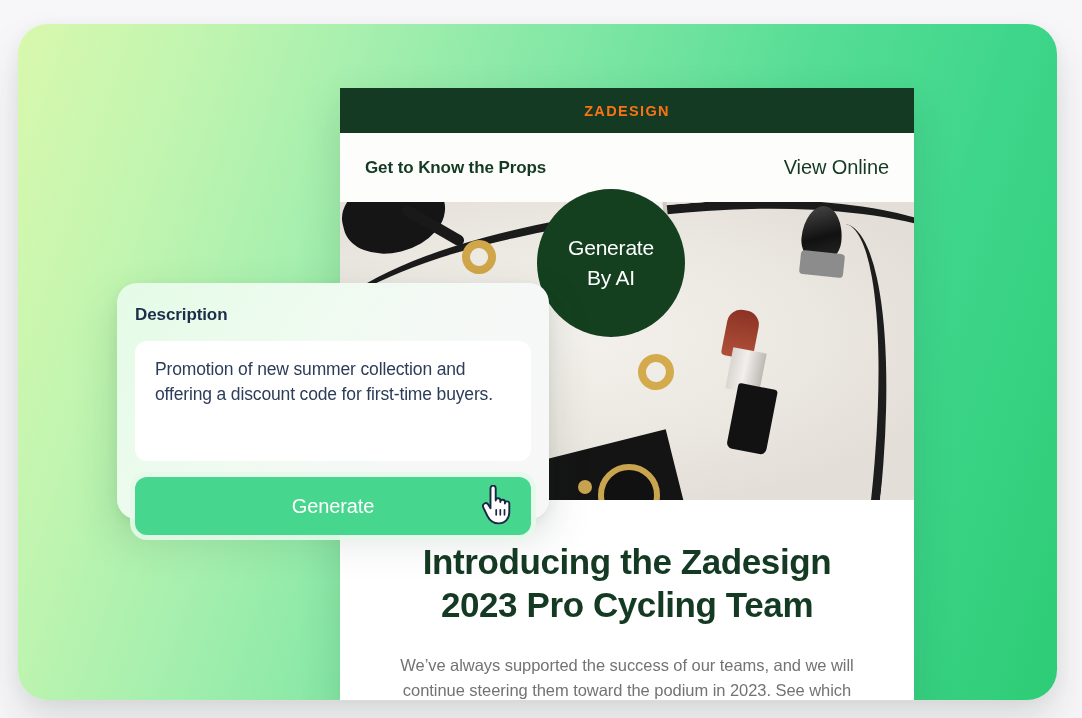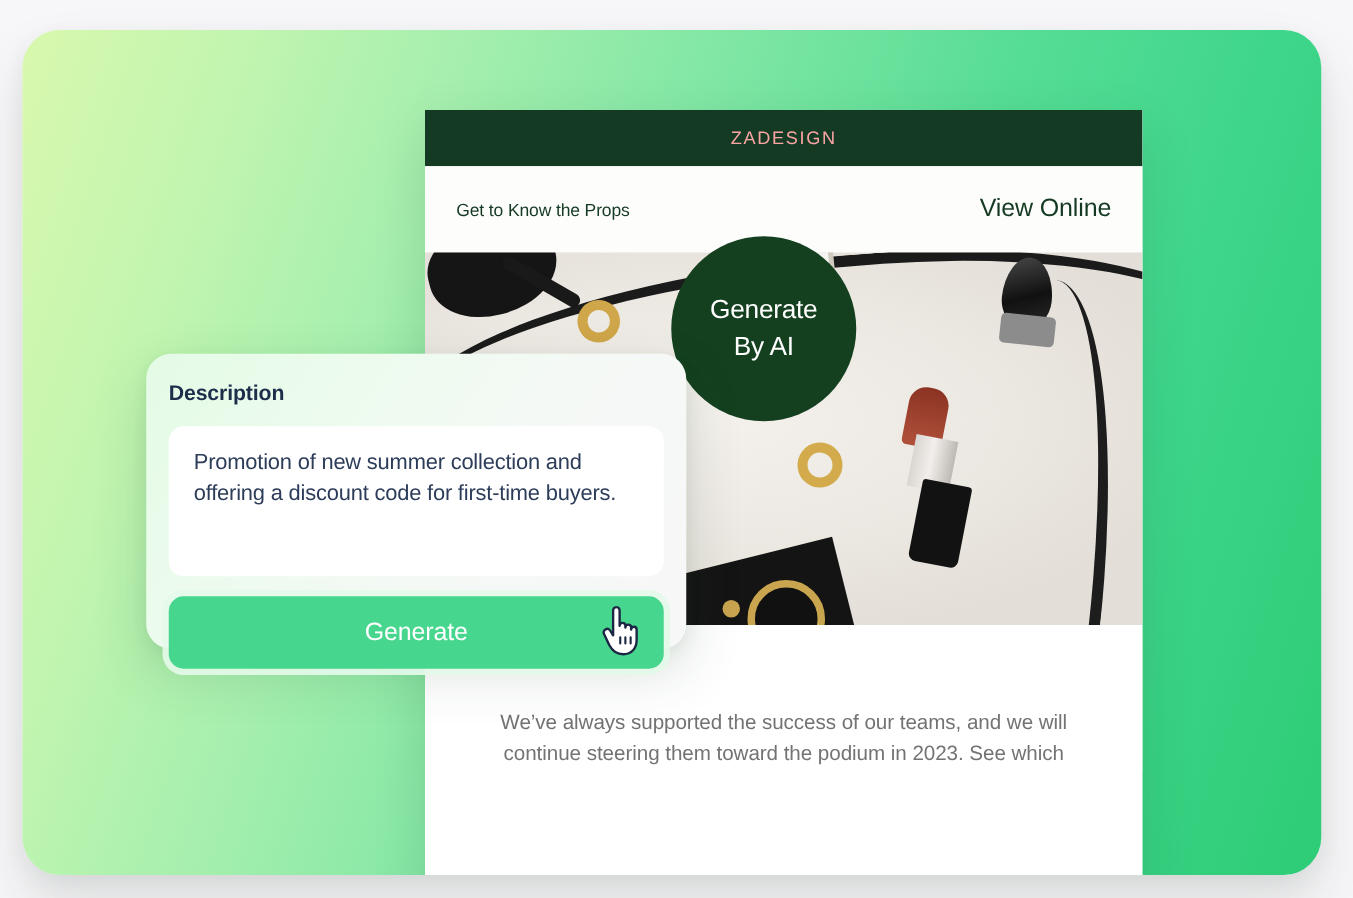--- a/index.html
+++ b/index.html
@@ -46,38 +46,38 @@
   }
 
   #email-brandbar {
     height: 45px;
     background: #153a23;
     display: flex;
     align-items: center;
     justify-content: center;
   }
   #email-brandbar .brand-text {
-    color: #fca5a5;
+    color: #f97316;
     font-size: 14.5px;
-    font-weight: normal;
+    font-weight: bold;
     letter-spacing: 1.35px;
   }
 
   #email-subbar {
     height: 69px;
     background: #fdfdfc;
     display: flex;
     align-items: center;
     justify-content: space-between;
     padding: 0 25px;
   }
   #email-subbar .sub-left {
     color: #153a23;
-    font-size: 14px;
-    font-weight: 400;
+    font-size: 17px;
+    font-weight: 700;
     letter-spacing: -0.1px;
   }
   #email-subbar .sub-right {
     color: #153a23;
     font-size: 20px;
     font-weight: 400;
     letter-spacing: -0.1px;
   }
 
   
@@ -333,20 +333,24 @@
       <div class="ph watch-buckle"></div>
       <div class="ph watch-band2"></div>
       <div class="ph watch-clasp"></div>
       <div class="ph wallet"></div>
       <div class="ph pouch"></div>
       <div class="ph watch-face"></div>
       <div class="ph pouch-stud"></div>
     </div>
 
     <div id="email-body">
+      <div id="email-heading">
+        <div>Introducing the Zadesign</div>
+        <div>2023 Pro Cycling Team</div>
+      </div>
       <p id="email-paragraph">We’ve always supported the success of our teams, and we will continue steering them toward the podium in 2023. See which</p>
     </div>
   </div>
 
   <div id="ai-badge">
     <span>Generate</span>
     <span>By AI</span>
   </div>
 
   <div id="description-panel">

